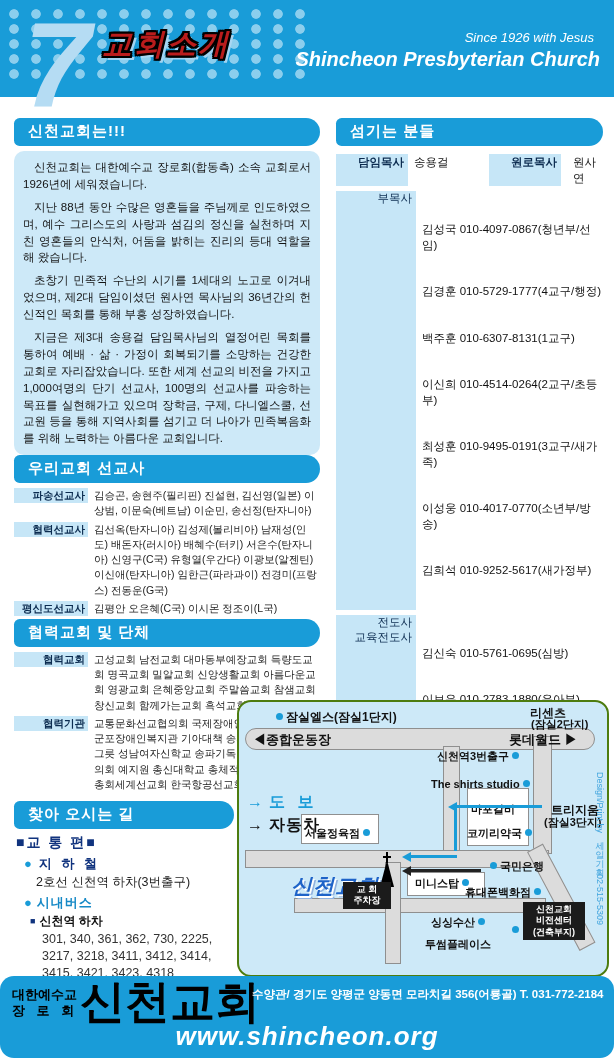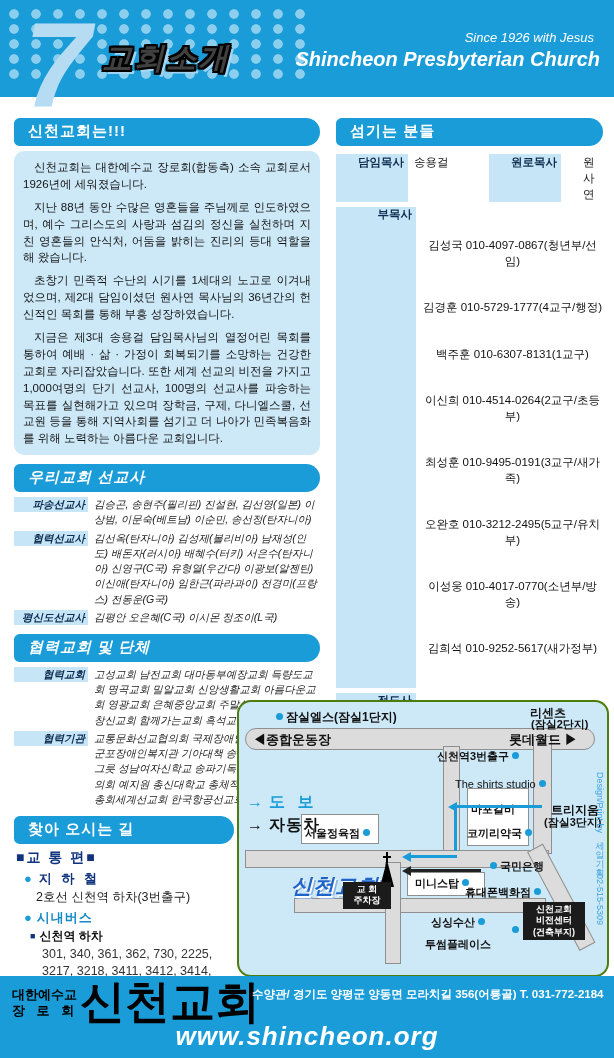--- a/index.html
+++ b/index.html
@@ -5,86 +5,86 @@
   html,body{margin:0;padding:0;background:#e8e8e8;}
   .page{position:relative;width:614px;height:1058px;background:#ffffff;overflow:hidden;
         font-family:"Liberation Sans",sans-serif;color:#111;}
   
   .header{position:absolute;left:0;top:0;width:614px;height:97px;background:#199CD8;}
   .dots{position:absolute;left:6px;top:6px;width:300px;height:74px;
         background-image:radial-gradient(circle at 8px 8px, rgba(235,248,255,.55) 4.4px, rgba(235,248,255,0) 5.2px);
         background-size:22px 15px;}
   .num7{position:absolute;left:24px;top:4px;z-index:3;font-size:120px;line-height:1;
         font-weight:bold;font-style:italic;color:#B5DCF3;}
-  .page-title{position:absolute;left:102px;top:38px;z-index:4;font-size:30px;font-weight:bold;
-        font-style:italic;color:#404040;letter-spacing:2px;
+  .page-title{position:absolute;left:102px;top:24px;z-index:4;font-size:30px;font-weight:bold;
+        font-style:italic;color:#b91c1c;letter-spacing:2px;
         text-shadow:-2px -2px 0 #000,2px -2px 0 #000,-2px 2px 0 #000,2px 2px 0 #000,
                     -2px 0 0 #000,2px 0 0 #000,0 -2px 0 #000,0 2px 0 #000,4px 4px 0 rgba(170,215,242,.95);}
   .since{position:absolute;right:20px;top:30px;color:#fff;font-style:italic;font-size:13px;}
   .church-en{position:absolute;right:14px;top:48px;color:#fff;font-style:italic;font-weight:bold;font-size:20px;}
   
   .tab{display:block;background:#199CD8;color:#fff;font-weight:bold;font-size:15px;
        letter-spacing:1px;padding:4px 0 5px 14px;border-radius:6px 15px 15px 6px;margin:0 0 5px 0;}
   
   .col-left{position:absolute;left:14px;top:118px;width:306px;}
   .col-right{position:absolute;left:336px;top:118px;width:267px;}
   
   .intro{background:#CDE9F8;border-radius:10px;padding:8px 9px;font-size:11.5px;
          line-height:1.47;text-align:justify;color:#131313;}
   .intro p{margin:0 0 6px 0;text-indent:11px;}
   .intro p:last-child{margin-bottom:0;}
   
-  .kv-section{margin-top:9px;font-style:italic;}
+  .kv-section{}
   .kv-row{display:flex;font-size:10.5px;line-height:1.45;margin-bottom:3px;}
   .kv-label{flex:0 0 68px;background:#C6E6F7;font-weight:bold;text-align:right;
             padding:0 3px;align-self:flex-start;white-space:nowrap;color:#0c2c50;}
   .kv-text{flex:1;padding-left:6px;color:#1b1b1b;}
   
   .directions{margin-top:9px;width:220px;}
   .dir-title{color:#10337e;font-weight:bold;font-size:14px;letter-spacing:2px;margin:4px 0 3px 2px;}
   .dir-sub{font-size:13px;font-weight:bold;margin:2px 0 1px 10px;}
   .dir-sub .bullet{color:#199CD8;margin-right:4px;}
   .dir-sub.navy{color:#10337e;letter-spacing:3px;}
   .dir-sub.blue{color:#1689c6;letter-spacing:1px;}
   .dir-line{font-size:12.5px;color:#222;margin:0 0 3px 22px;}
   .stop-name{font-size:12px;font-weight:bold;color:#111;margin:1px 0 1px 16px;}
   .stop-name .sq{color:#10337e;font-size:9px;margin-right:4px;vertical-align:1px;}
   .stop-lines{font-size:12.5px;color:#333;margin:0 0 2px 28px;width:175px;line-height:1.35;}
   
   .staff{margin-top:8px;font-size:11.5px;}
   .srow-head{display:flex;margin-bottom:5px;line-height:16px;}
   .srow-head .hl{background:#C6E6F7;font-weight:bold;text-align:right;padding:0 4px;flex:0 0 64px;color:#0c2c50;}
   .srow-head .hv{padding-left:6px;flex:0 0 75px;}
-  .srow-head .hv2{padding-left:22px;flex:1;}
+  .srow-head .hv2{padding-left:12px;flex:1;}
   .sgroup{display:flex;margin-bottom:5px;}
   .sgroup .glabels{flex:0 0 72px;background:#C6E6F7;text-align:right;padding:0 4px;
-                   font-weight:bold;line-height:15.5px;color:#0c2c50;}
+                   font-weight:normal;line-height:15.5px;color:#0c2c50;}
   .sgroup .glabels div{min-height:15.5px;}
-  .sgroup .glines{flex:1;padding-left:6px;line-height:15.5px;white-space:pre-wrap;text-align:center;}
+  .sgroup .glines{flex:1;padding-left:6px;line-height:15.5px;white-space:pre-wrap;}
   
   .map{position:absolute;left:237px;top:700px;width:368px;height:273px;background:#CDE9F8;
        border:2px solid #4d7c0f;border-radius:14px;overflow:hidden;font-size:11px;}
   .road{position:absolute;background:#DCDCDC;border:1px solid #8F8F8F;}
   .mlabel{position:absolute;font-weight:bold;color:#111;font-size:11px;white-space:nowrap;}
   .mdot{display:inline-block;width:7px;height:7px;border-radius:50%;background:#199CD8;
         vertical-align:1px;margin:0 3px;}
   .block{position:absolute;background:#fff;border:1.5px solid #8F8F8F;}
   .bbox{position:absolute;background:#1b1b1b;color:#fff;font-size:9px;font-weight:bold;
         text-align:center;line-height:1.25;padding:2px 3px;}
   .route{position:absolute;background:#199CD8;}
   .arrow-l{position:absolute;width:0;height:0;border-top:5px solid transparent;
            border-bottom:5px solid transparent;border-right:9px solid #199CD8;}
   .arrow-l.black{border-right-color:#222;}
   .legend{position:absolute;font-weight:bold;font-size:16px;letter-spacing:4px;}
   .legend .ar{letter-spacing:0;margin-right:6px;}
   .church-name{position:absolute;font-size:21px;font-weight:bold;font-style:italic;color:#1E63C8;
         letter-spacing:1px;text-shadow:1.5px 1.5px 0 #fff,3px 3px 0 #8FB2DF;}
   .credit{position:absolute;left:593px;top:772px;writing-mode:vertical-rl;color:#41A5DE;font-size:9px;}
   
-  .footer{position:absolute;left:0;top:976px;width:614px;height:82px;background:#199CD8;}
+  .footer{position:absolute;left:0;top:976px;width:614px;height:82px;background:#199CD8;border-radius:14px;}
   .denom{position:absolute;left:12px;top:11px;font-weight:bold;color:#000;font-size:13px;line-height:1.25;}
   .denom .d2{letter-spacing:4px;}
   .church-kr{position:absolute;left:80px;top:-4px;font-size:45px;font-weight:bold;color:#000;}
   .addr{position:absolute;left:252px;top:8px;color:#fff;font-size:11.5px;font-weight:bold;line-height:1.75;}
   .site{position:absolute;left:0;right:0;top:45px;text-align:center;color:#fff;
         font-style:italic;font-weight:bold;font-size:26px;letter-spacing:1px;}
 </style>
 </head>
 <body>
 
@@ -163,21 +163,20 @@
       <div class="sgroup">
         <div class="glabels">
           <div>부목사</div>
         </div>
         <div class="glines">
           <div>김성국 010-4097-0867(청년부/선임)</div>
           <div>김경훈 010-5729-1777(4교구/행정)</div>
           <div>백주훈 010-6307-8131(1교구)</div>
           <div>이신희 010-4514-0264(2교구/초등부)</div>
           <div>최성훈 010-9495-0191(3교구/새가족)</div>
-          <div>오완호 010-3212-2495(5교구/유치부)</div>
           <div>이성웅 010-4017-0770(소년부/방송)</div>
           <div>김희석 010-9252-5617(새가정부)</div>
         </div>
       </div>
 
       <div class="sgroup">
         <div class="glabels">
           <div>전도사</div>
           <div>교육전도사</div>
         </div>
@@ -216,21 +215,21 @@
     <div class="block" style="left:62px;top:112px;width:76px;height:28px;"></div>
     <div class="block" style="left:228px;top:86px;width:60px;height:56px;"></div>
     <div class="block" style="left:168px;top:170px;width:76px;height:22px;"></div>
 
     <div class="mlabel" style="left:34px;top:7px;font-size:12px;"><span class="mdot"></span><span>잠실엘스(잠실1단지)</span></div>
     <div class="mlabel" style="left:291px;top:3px;font-size:12px;">리센츠</div>
     <div class="mlabel" style="left:292px;top:15px;font-size:11px;">(잠실2단지)</div>
     <div class="mlabel" style="left:14px;top:29px;font-size:13px;">◀종합운동장</div>
     <div class="mlabel" style="left:270px;top:29px;font-size:13px;">롯데월드 ▶</div>
     <div class="mlabel" style="left:198px;top:47px;"><span>신천역3번출구</span><span class="mdot"></span></div>
-    <div class="mlabel" style="left:192px;top:76px;font-weight:normal;margin-left:24px;"><span>The shirts studio</span><span class="mdot"></span></div>
+    <div class="mlabel" style="left:192px;top:76px;font-weight:bold;"><span>The shirts studio</span><span class="mdot"></span></div>
 
     <div class="legend" style="left:8px;top:90px;color:#199CD8;"><span class="ar">→</span><span>도 보</span></div>
     <div class="legend" style="left:8px;top:113px;color:#111;letter-spacing:1px;"><span class="ar">→</span><span>자동차</span></div>
 
     <div class="mlabel" style="left:66px;top:124px;"><span>서울정육점</span><span class="mdot"></span></div>
     <div class="mlabel" style="left:232px;top:100px;">마포갈비</div>
     <div class="mlabel" style="left:228px;top:124px;"><span>코끼리약국</span><span class="mdot"></span></div>
     <div class="mlabel" style="left:312px;top:100px;font-size:12px;">트리지움</div>
     <div class="mlabel" style="left:305px;top:113px;">(잠실3단지)</div>
 

